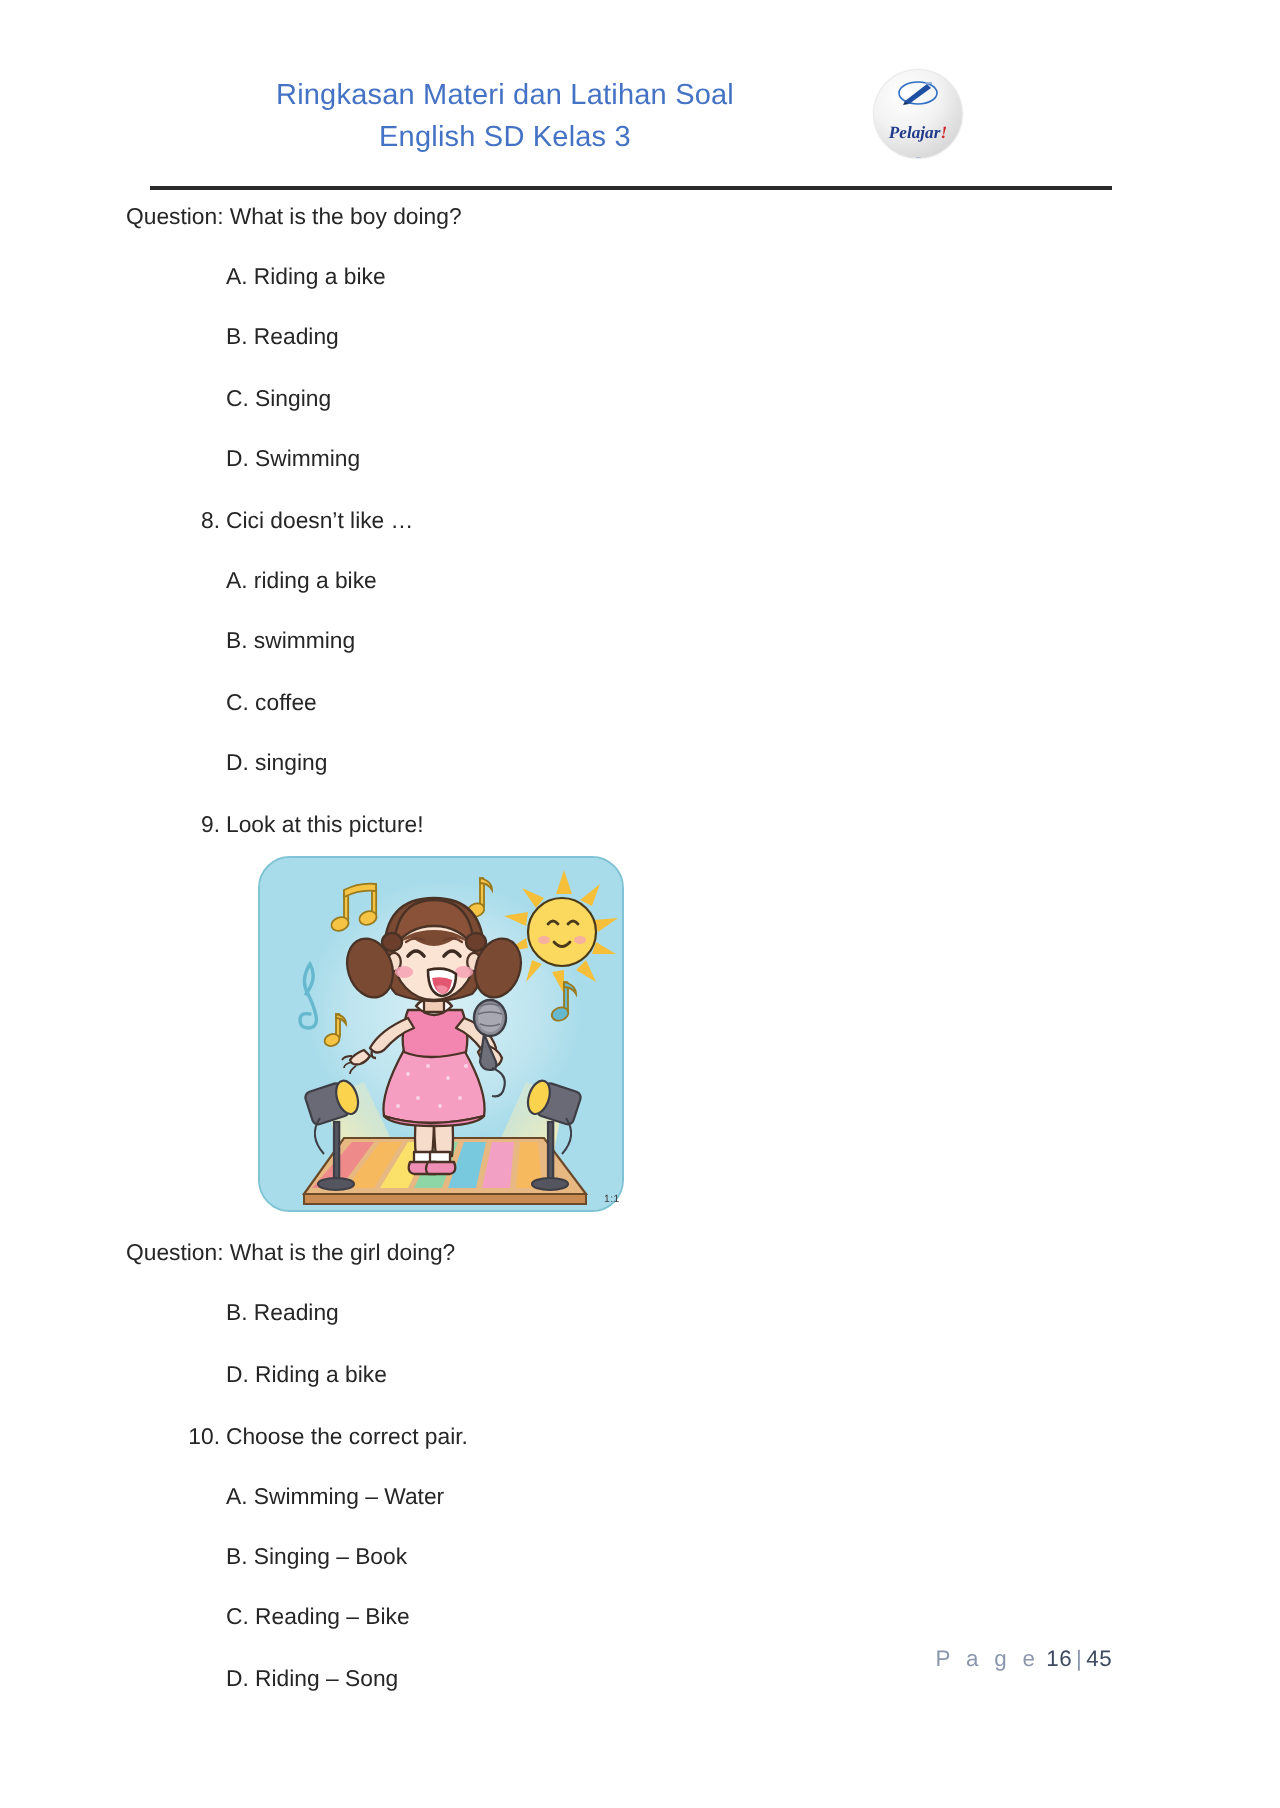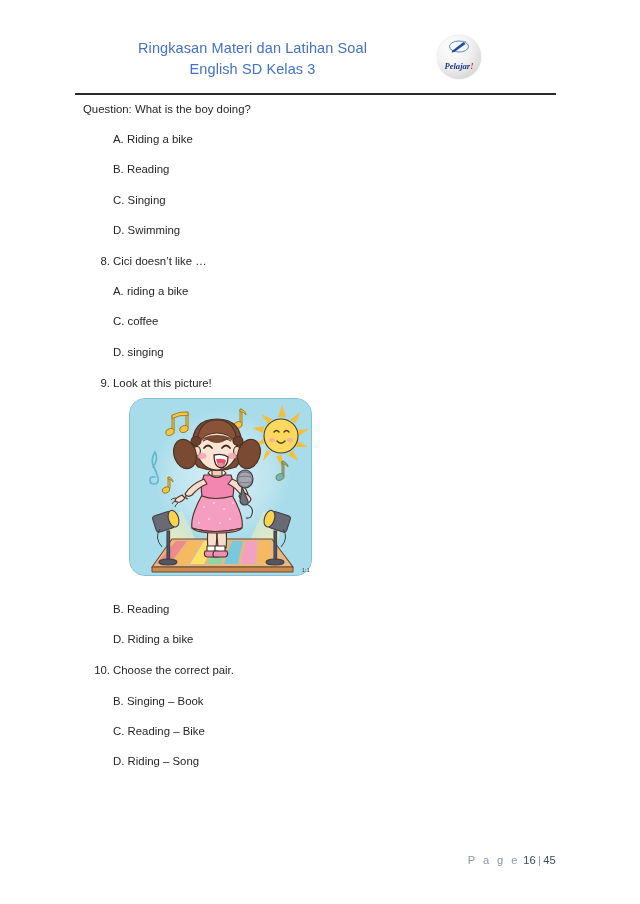--- a/index.html
+++ b/index.html
@@ -128,21 +128,21 @@
     position: absolute;
     width: 24px;
     text-align: right;
     font-size: 11.4px;
     color: #262626;
   }
 
   
   .ind-stem   { padding-left: 113px; }
   .ind-opt    { padding-left: 113px; margin-top: 12px; }
-  .ind-qtext  { padding-left: 83px; }
+  .ind-qtext  { padding-left: 63px; }
   .num-left   { left: 86px; }
   .gap-m { height: 13px; }
 
   
   .illus-wrap {
     position: relative;
     height: 196px;
   }
   .illus {
     position: absolute;
@@ -166,21 +166,20 @@
     font-family: "Liberation Sans", sans-serif;
   }
 
   
   .footer {
     position: absolute;
     left: 0;
     top: 820px;
     width: 640px;
     height: 30px;
-    margin-top: 30px;
   }
   .page-number {
     position: absolute;
     right: 84px;
     top: 4px;
     font-size: 11.2px;
     color: #5b6b87;
     letter-spacing: 0.2px;
     white-space: nowrap;
   }
@@ -227,20 +226,21 @@
       <div class="qrow ind-opt">D. Swimming</div>
     </div>
 
     <div class="gap-m"></div>
 
     <div class="qblock">
       <div class="qrow ind-stem">
         <span class="qnum num-left">8.</span><span>Cici doesn’t like …</span>
       </div>
       <div class="qrow ind-opt">A. riding a bike</div>
+      <div class="qrow ind-opt">B. swimming</div>
       <div class="qrow ind-opt">C. coffee</div>
       <div class="qrow ind-opt">D. singing</div>
     </div>
 
     <div class="gap-m"></div>
 
     <div class="qblock">
       <div class="qrow ind-stem">
         <span class="qnum num-left">9.</span><span>Look at this picture!</span>
       </div>
@@ -431,30 +431,32 @@
 
               <path d="M84 56 q9 -2 14 2 q0 10 -7 11 q-7 -1 -7 -13 z" fill="#ffffff" stroke="#3c2a20" stroke-width="1.3"></path>
               <path d="M86 60 q6 -1 10 1 q-1 7 -5 7 q-4 -1 -5 -8 z" fill="#e2566f" stroke="none"></path>
               <path d="M88 64 q4 -1 6 1 q-1 3 -3 3 q-2 0 -3 -4 z" fill="#f28aa0" stroke="none"></path>
             </g>
           </svg>
         </div>
         <div class="ratio-tag">1:1</div>
       </div>
 
+      <div class="qrow ind-qtext">Question: What is the girl doing?</div>
       <div class="qrow ind-opt">B. Reading</div>
       <div class="qrow ind-opt">D. Riding a bike</div>
     </div>
 
     <div class="gap-m"></div>
 
     <div class="qblock">
       <div class="qrow ind-stem">
         <span class="qnum num-left">10.</span><span>Choose the correct pair.</span>
       </div>
+      <div class="qrow ind-opt">A. Swimming – Water</div>
       <div class="qrow ind-opt">B. Singing – Book</div>
       <div class="qrow ind-opt">C. Reading – Bike</div>
       <div class="qrow ind-opt">D. Riding – Song</div>
     </div>
 
   </div>
 
   <div class="footer">
     <div class="page-number"><span class="pword">P a g e</span> <span class="pnum">16</span><span class="psep">|</span><span class="pnum">45</span></div>
   </div>

